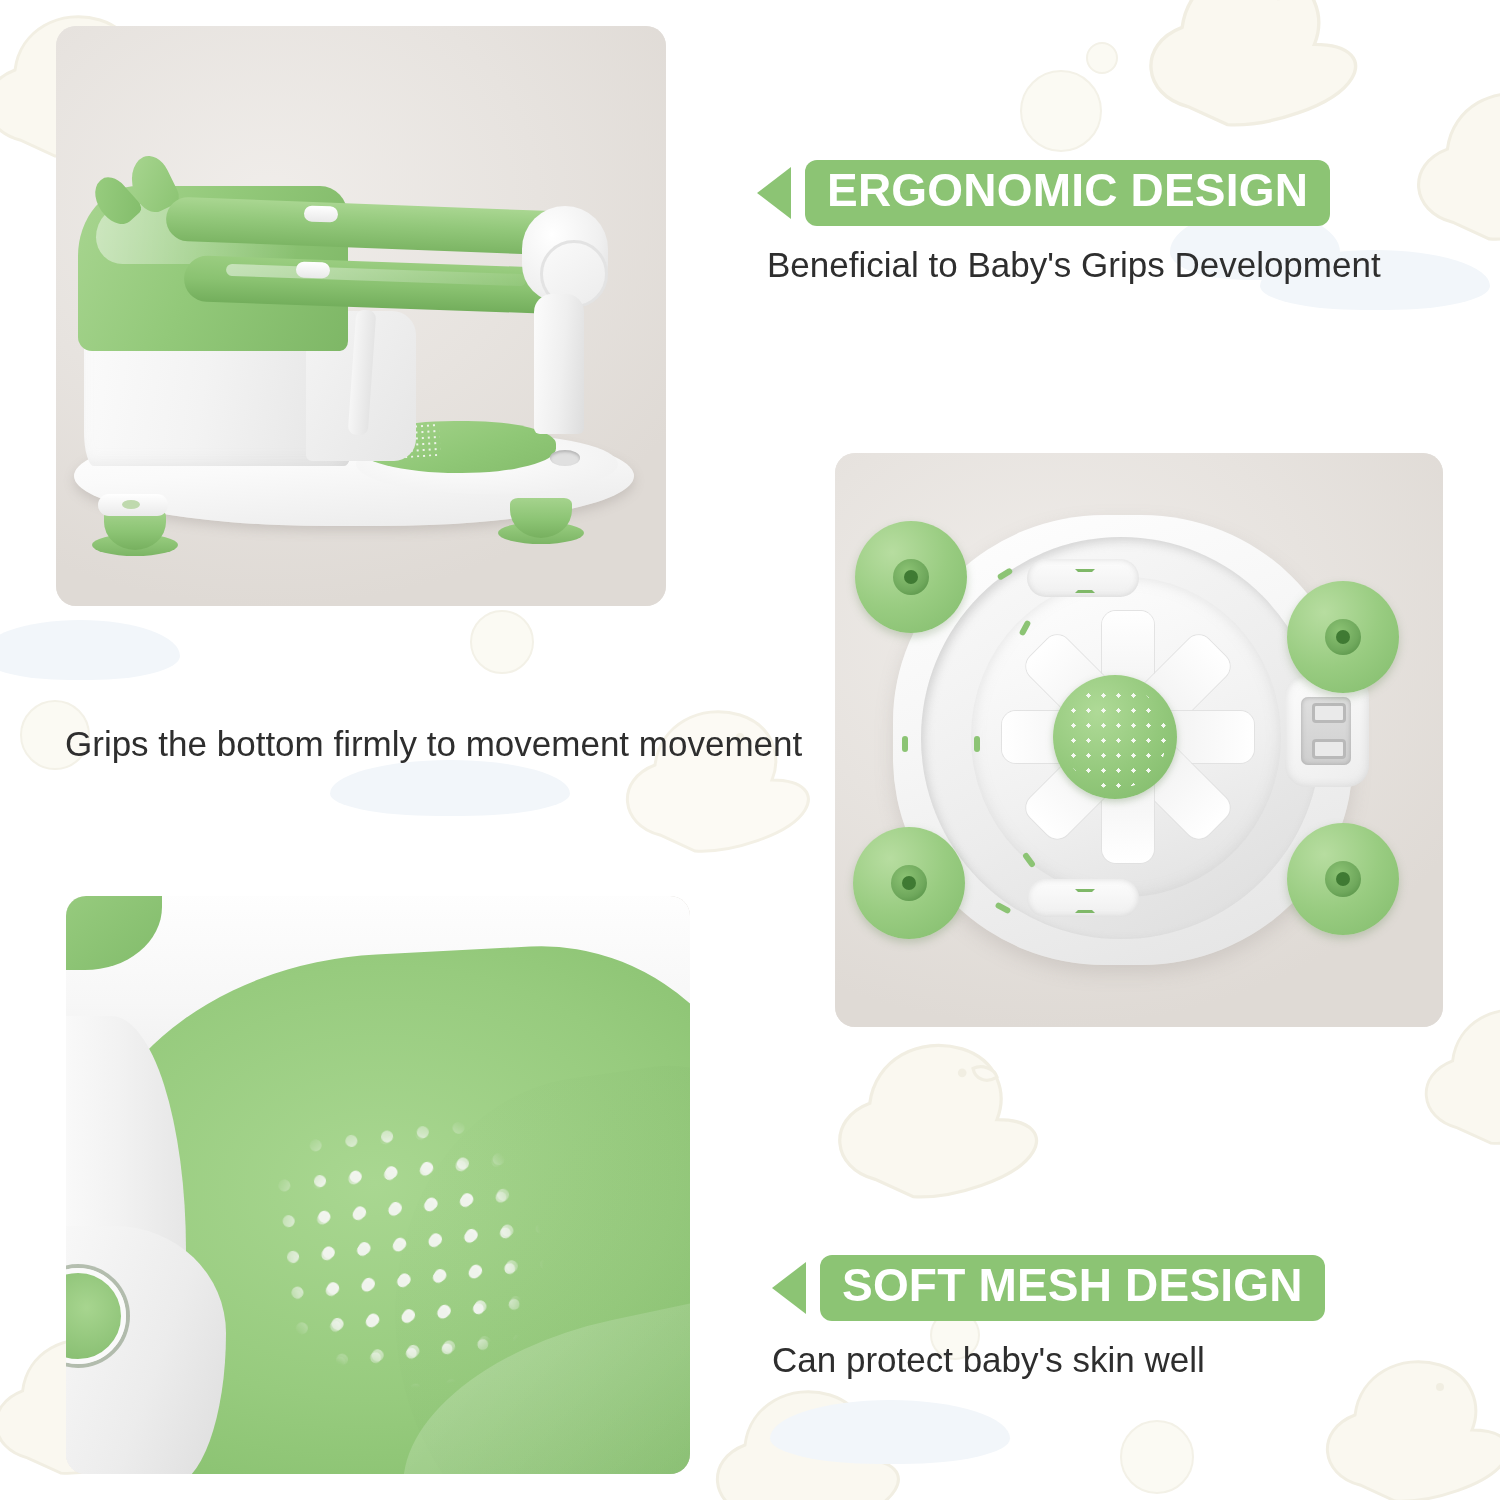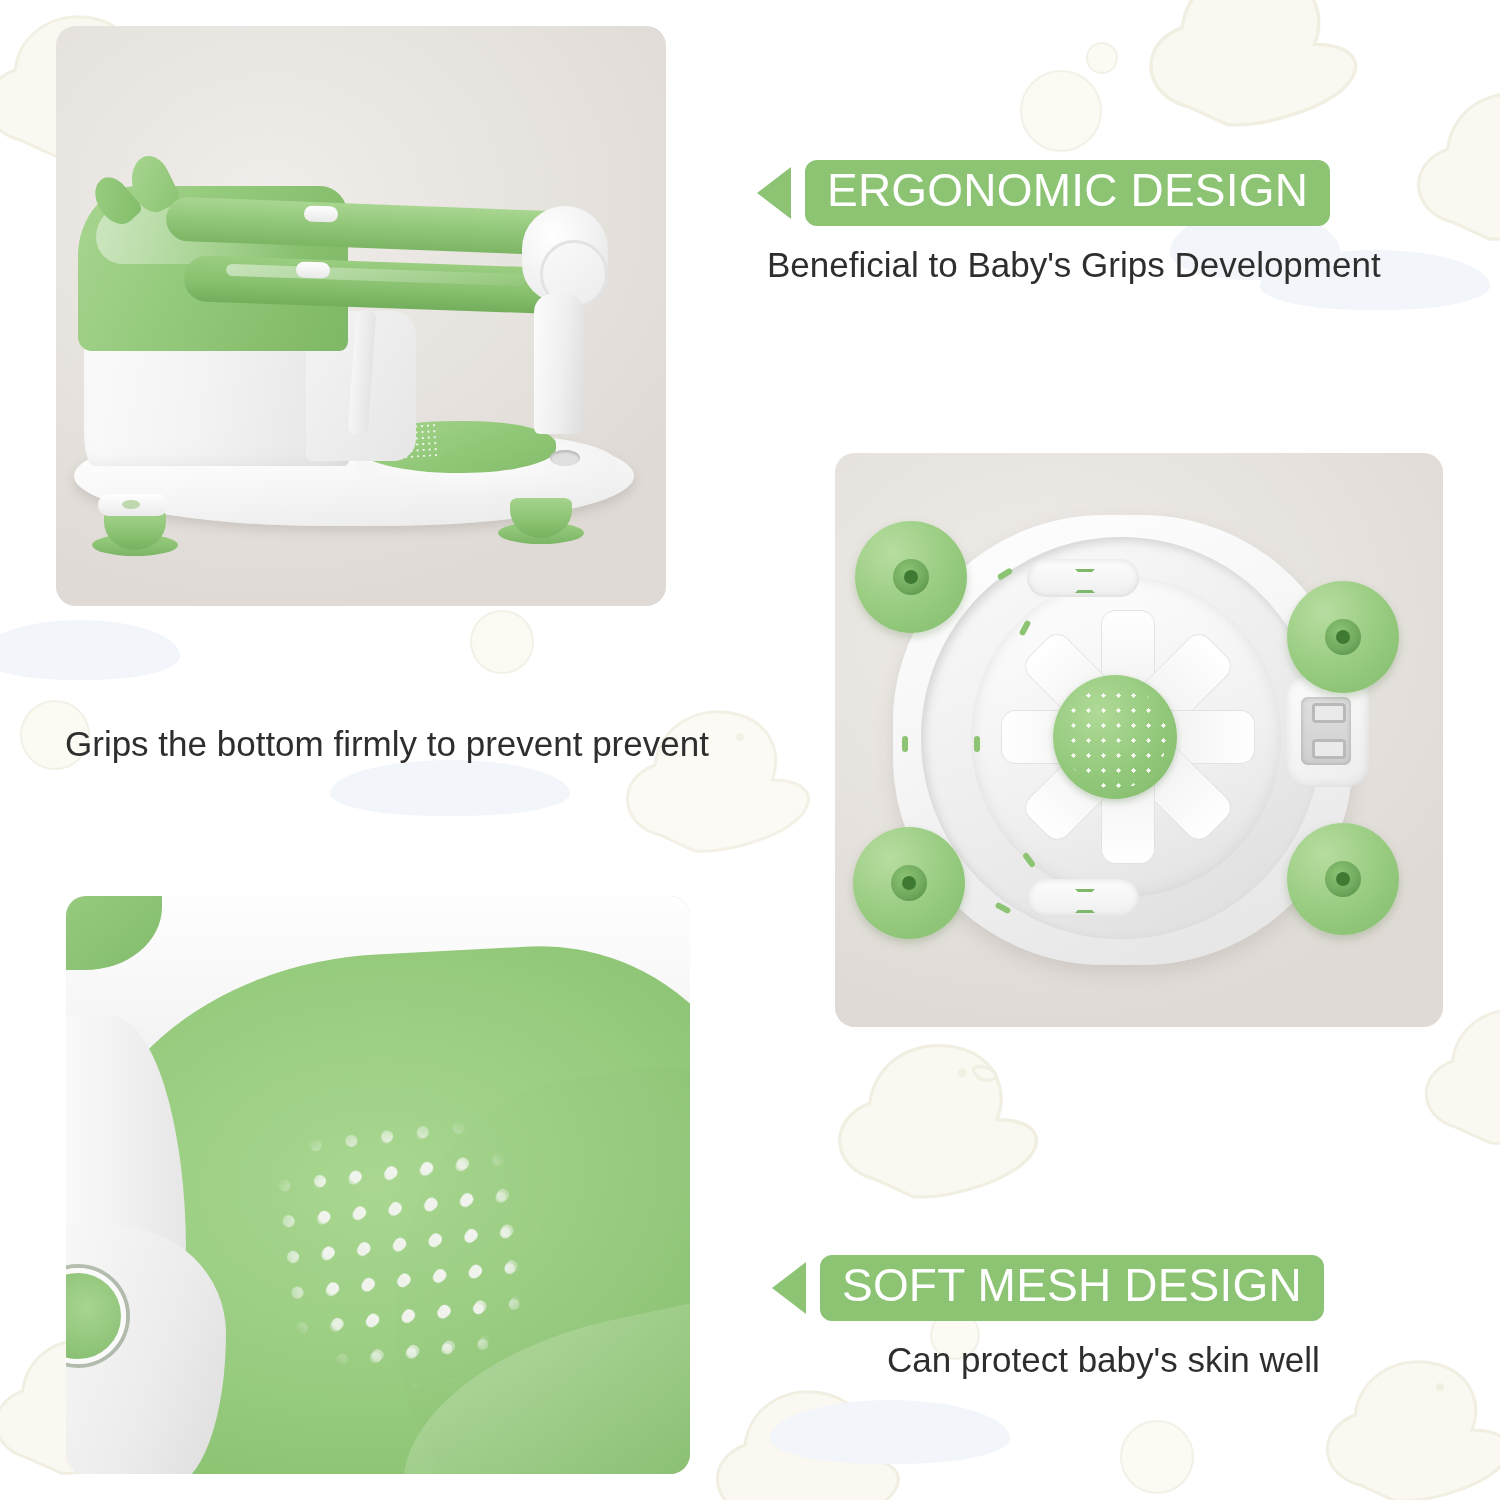--- a/index.html
+++ b/index.html
@@ -381,21 +381,21 @@
   .callout { position: absolute; }
   .badge-row { display: flex; align-items: center; gap: 14px; }
   .badge {
     background: #8CC474;
     color: #FFFFFF;
     border-radius: 12px;
     padding: 7px 22px 11px 22px;
     font-size: 46px;
     line-height: 1.04;
     letter-spacing: 0.2px;
-    font-weight: 400;
+    font-weight: 700;
     white-space: nowrap;
     font-family: "Liberation Sans", "DejaVu Sans", sans-serif;
   }
   .arrow {
     width: 0; height: 0;
     border-top: 26px solid transparent;
     border-bottom: 26px solid transparent;
   }
   .arrow-left  { border-right: 34px solid #8CC474; }
   .arrow-right { border-left: 34px solid #8CC474; }
@@ -408,21 +408,21 @@
     font-family: "Liberation Sans", "DejaVu Sans", sans-serif;
   }
 
   #callout-ergonomic { left: 757px; top: 160px; }
   #callout-ergonomic .sub { margin-left: 10px; }
 
   #callout-suction { left: 105px; top: 705px; }
   #callout-suction .sub { margin-left: -40px; }
 
   #callout-mesh { left: 772px; top: 1255px; }
-  #callout-mesh .sub { margin-left: 115px; }
+  #callout-mesh .sub { }
 </style>
 </head>
 <body>
 
 <div id="page">
 
   <div id="bg-watermarks">
 
     <svg class="wm-duck" style="left:-40px; top:-10px;" width="230" height="200" viewBox="0 0 230 200">
       <path d="M60 150 C20 140 15 95 55 80 C60 40 100 18 140 30 C172 40 182 70 172 95 C205 95 214 110 205 125 C190 150 130 168 95 166 Z" fill="#FAF8F0" stroke="#F2EFE3" stroke-width="3"></path>
@@ -583,21 +583,21 @@
 
   <div class="callout" id="callout-ergonomic">
     <div class="badge-row">
       <div class="arrow arrow-left"></div>
       <div class="badge">ERGONOMIC DESIGN</div>
     </div>
     <div class="sub">Beneficial to Baby's Grips Development</div>
   </div>
 
   <div class="callout" id="callout-suction">
-    <div class="sub">Grips the bottom firmly to prevent prevent</div>
+    <div class="sub">Grips the bottom firmly to movement movement</div>
   </div>
 
   <div class="callout" id="callout-mesh">
     <div class="badge-row">
       <div class="arrow arrow-left"></div>
       <div class="badge">SOFT MESH DESIGN</div>
     </div>
     <div class="sub">Can protect baby's skin well</div>
   </div>
 

